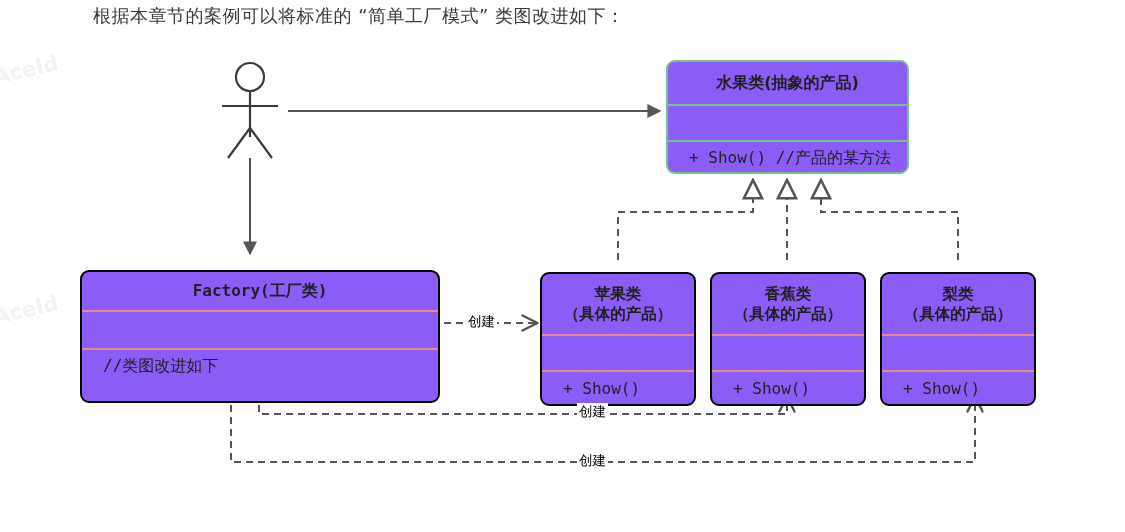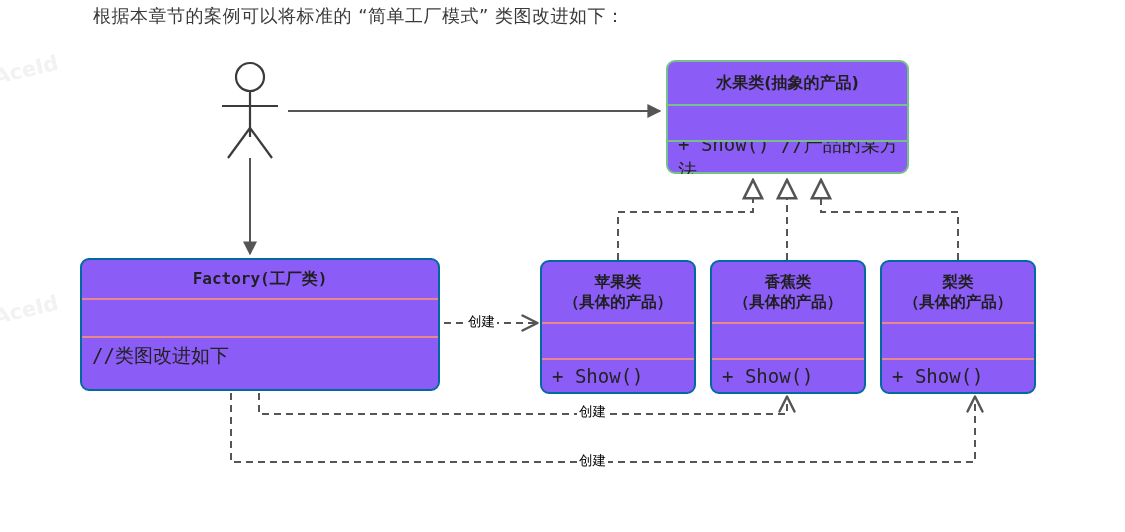--- a/index.html
+++ b/index.html
@@ -35,40 +35,40 @@
 
   
   .uml-box {
     position: absolute;
     box-sizing: border-box;
     background: #8b5cf6;
     border-radius: 9px;
     z-index: 3;
   }
   .uml-box.green { border: 2px solid #76c08a; }
-  .uml-box.red   { border: 2px solid #0369a1; }
+  .uml-box.red   { border: 2px solid #000000; margin-top: 12px; }
 
   .sec {
     box-sizing: border-box;
     display: flex;
     align-items: center;
     overflow: hidden;
   }
   .sec.title {
     justify-content: center;
     text-align: center;
     flex-direction: column;
     font-weight: bold;
     color: #1f1f1f;
   }
   .sec.mid {}
   .sec.ops {
-    padding-left: 10px;
+    padding-left: 21px;
     font-family: "DejaVu Sans Mono", "Liberation Mono", monospace;
-    font-size: 19px;
+    font-size: 16px;
     color: #222222;
   }
   .green .sec.mid  { border-top: 2px solid #76c08a; }
   .green .sec.ops  { border-top: 2px solid #76c08a; }
   .red   .sec.mid  { border-top: 2px solid #e8888b; }
   .red   .sec.ops  { border-top: 2px solid #e8888b; }
 
   .title-line { display: block; line-height: 1.32; }
 
   

